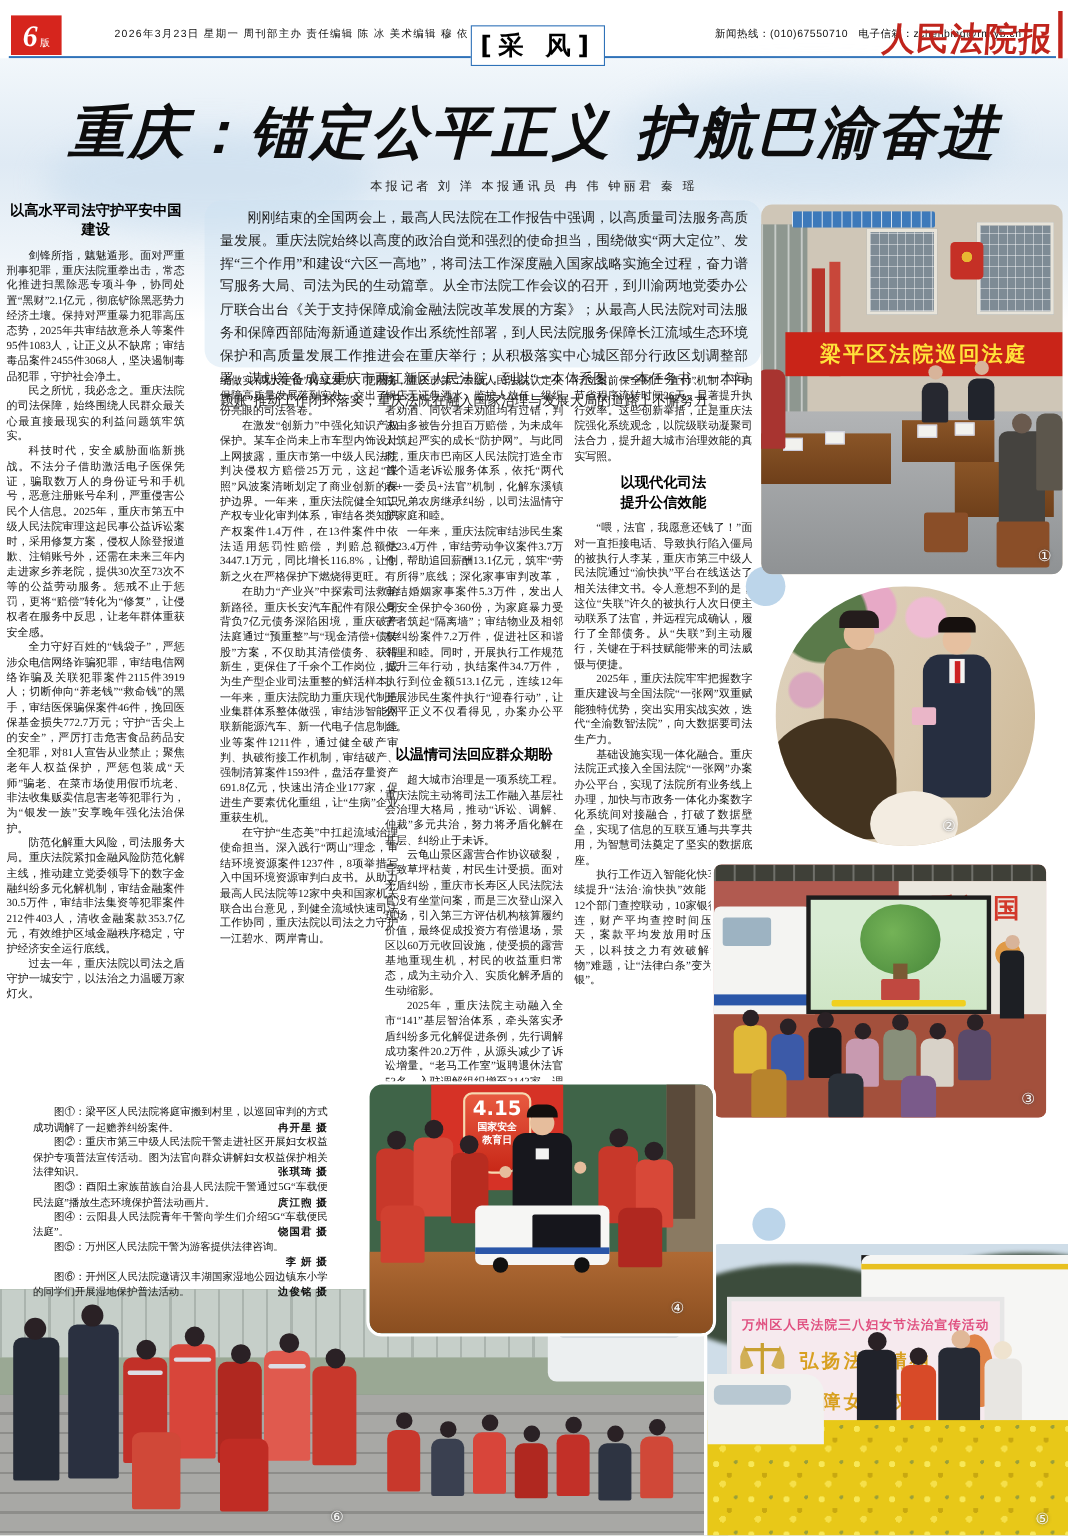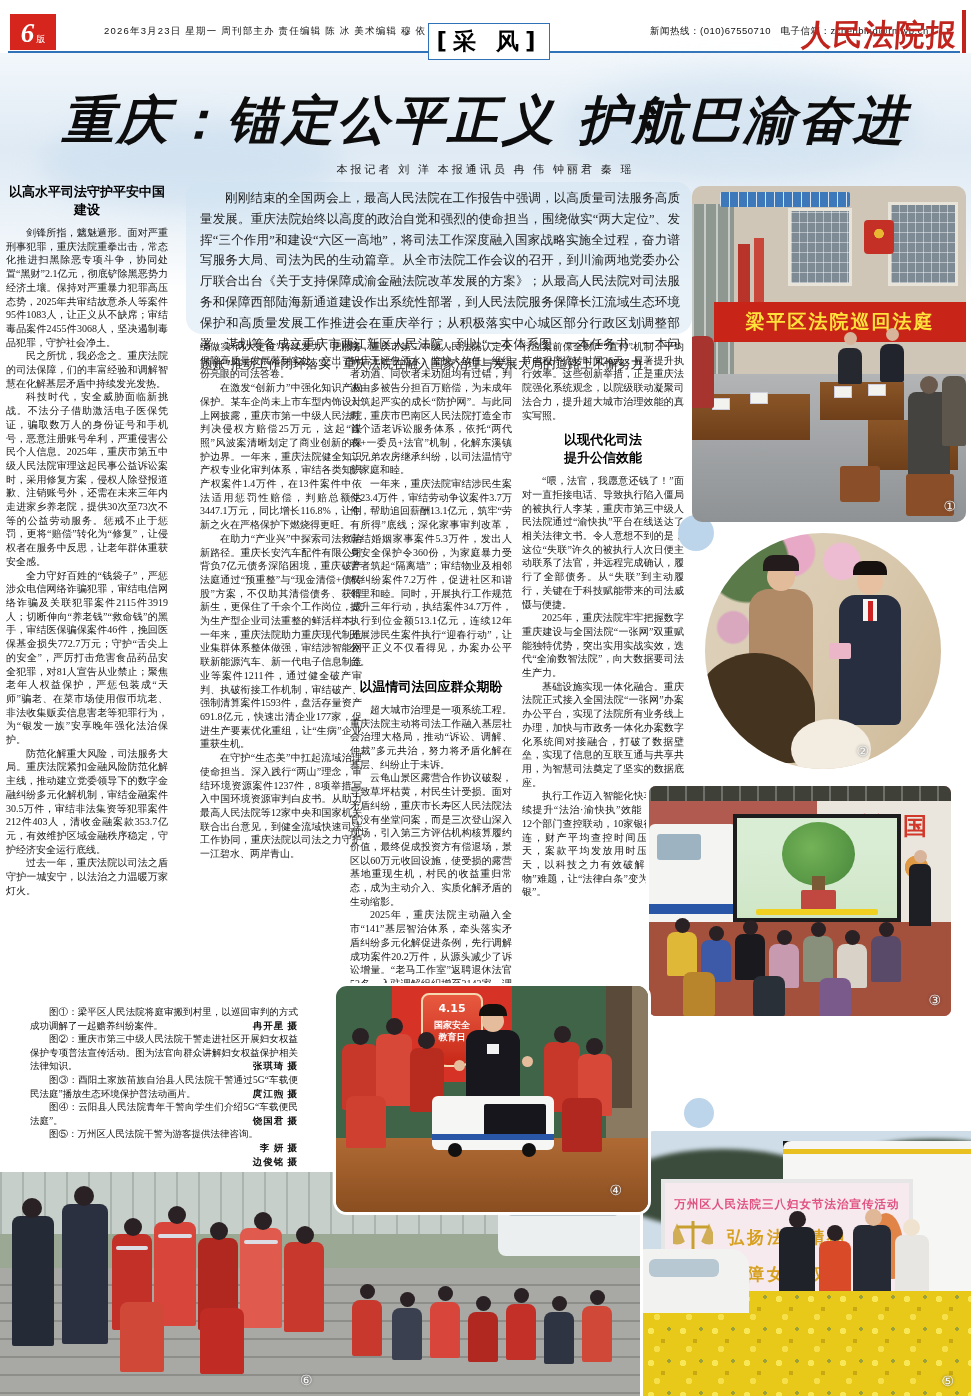--- a/index.html
+++ b/index.html
@@ -124,21 +124,21 @@
 
   
   .photo4{left:333px;top:983px;width:312px;height:226px;border-radius:14px;border:3px solid #fff;
           background:#3f6448;z-index:4;}
   .p4-wall{left:270px;top:0;width:42px;height:226px;background:#8a7a62;}
   .p4-door{left:270px;top:0;width:26px;height:122px;background:#5a4a3a;}
   .p4-poster{left:56px;top:0;width:120px;height:96px;background:#d63226;display:flex;align-items:flex-start;justify-content:center;}
   .p4-shield{margin-top:7px;width:58px;height:70px;border:2px solid #f6d8b0;border-radius:8px 8px 26px 26px;
              background:linear-gradient(#e85a40,#c82818);color:#fff;text-align:center;
              font-family:"DejaVu Sans",sans-serif;font-weight:bold;}
-  .p4-shield .l1{font-size:11px;line-height:20px;margin-top:4px;}
+  .p4-shield .l1{font-size:18px;line-height:20px;margin-top:4px;}
   .p4-shield .l2{font-size:9px;line-height:12px;}
   .p4-desk{left:0;top:152px;width:312px;height:74px;background:linear-gradient(#b06a34,#8a4e20);}
   .p4-model{left:96px;top:110px;width:122px;height:54px;background:#f6f6f4;border-radius:6px;}
   .p4-model .open{position:absolute;right:8px;top:8px;width:62px;height:34px;background:#16161c;border-radius:2px;}
   .p4-model .stripe{position:absolute;left:0;bottom:10px;width:100%;height:6px;background:#2a56a8;}
   .p4-model .wheel{position:absolute;bottom:-7px;width:14px;height:14px;border-radius:50%;background:#111;}
   .p4-teacher{left:130px;top:44px;width:54px;height:72px;background:#17171d;border-radius:12px 12px 0 0;}
   .p4-collar{left:151px;top:58px;width:12px;height:10px;background:#f2f2f2;}
   .hand{position:absolute;width:11px;height:11px;border-radius:50%;background:#e6bd9c;}
 
@@ -200,21 +200,21 @@
   <div class="abs skyblob sb1"></div>
   <div class="abs skyblob sb2"></div>
   <div class="abs headline">重庆：锚定公平正义 护航巴渝奋进</div>
   <div class="abs byline">本报记者 刘 洋  本报通讯员 冉 伟 钟丽君 秦 瑶</div>
   <div class="abs intro-panel"></div>
   <div class="abs intro">刚刚结束的全国两会上，最高人民法院在工作报告中强调，以高质量司法服务高质量发展。重庆法院始终以高度的政治自觉和强烈的使命担当，围绕做实“两大定位”、发挥“三个作用”和建设“六区一高地”，将司法工作深度融入国家战略实施全过程，奋力谱写服务大局、司法为民的生动篇章。从全市法院工作会议的召开，到川渝两地党委办公厅联合出台《关于支持保障成渝金融法院改革发展的方案》；从最高人民法院对司法服务和保障西部陆海新通道建设作出系统性部署，到人民法院服务保障长江流域生态环境保护和高质量发展工作推进会在重庆举行；从积极落实中心城区部分行政区划调整部署、谋划筹备成立重庆市两江新区人民法院，到以“一本体系图、一本任务书、一本问题账”推动工作闭环落实，重庆法院在融入国家治理与发展大局的道路上不懈努力。</div>
 
   <div class="abs col col1">
       <div class="col-h">以高水平司法守护平安中国建设</div>
       <div class="col-p">剑锋所指，魑魅遁形。面对严重刑事犯罪，重庆法院重拳出击，常态化推进扫黑除恶专项斗争，协同处置“黑财”2.1亿元，彻底铲除黑恶势力经济土壤。保持对严重暴力犯罪高压态势，2025年共审结故意杀人等案件95件1083人，让正义从不缺席；审结毒品案件2455件3068人，坚决遏制毒品犯罪，守护社会净土。</div>
-      <div class="col-p">民之所忧，我必念之。重庆法院的司法保障，们的丰富经验和调解智慧在化解基层矛盾中持续发光发热。</div>
+      <div class="col-p">民之所忧，我必念之。重庆法院的司法保障，始终围绕人民群众最关心最直接最现实的利益问题筑牢筑实。</div>
       <div class="col-p">科技时代，安全威胁面临新挑战。不法分子借助激活电子医保凭证，骗取数万人的身份证号和手机号，恶意注册账号牟利，严重侵害公民个人信息。2025年，重庆市第五中级人民法院审理这起民事公益诉讼案时，采用修复方案，侵权人除登报道歉、注销账号外，还需在未来三年内走进家乡养老院，提供30次至73次不等的公益劳动服务。惩戒不止于惩罚，更将“赔偿”转化为“修复”，让侵权者在服务中反思，让老年群体重获安全感。</div>
       <div class="col-p">全力守好百姓的“钱袋子”，严惩涉众电信网络诈骗犯罪，审结电信网络诈骗及关联犯罪案件2115件3919人；切断伸向“养老钱”“救命钱”的黑手，审结医保骗保案件46件，挽回医保基金损失772.7万元；守护“舌尖上的安全”，严厉打击危害食品药品安全犯罪，对81人宣告从业禁止；聚焦老年人权益保护，严惩包装成“天师”骗老、在菜市场使用假币坑老、非法收集贩卖信息害老等犯罪行为，为“银发一族”安享晚年强化法治保护。</div>
       <div class="col-p">防范化解重大风险，司法服务大局。重庆法院紧扣金融风险防范化解主线，推动建立党委领导下的数字金融纠纷多元化解机制，审结金融案件30.5万件，审结非法集资等犯罪案件212件403人，清收金融案款353.7亿元，有效维护区域金融秩序稳定，守护经济安全运行底线。</div>
       <div class="col-p">过去一年，重庆法院以司法之盾守护一城安宁，以法治之力温暖万家灯火。</div>
     </div>
   <div class="abs col col2">
       <div class="col-c">绕做实“两大定位”持续发力，把服务保障高质量发展落到实处，交出了一份亮眼的司法答卷。</div>
       <div class="col-p">在激发“创新力”中强化知识产权保护。某车企尚未上市车型内饰设计上网披露，重庆市第一中级人民法院判决侵权方赔偿25万元，这起“谍照”风波案清晰划定了商业创新的保护边界。一年来，重庆法院健全知识产权专业化审判体系，审结各类知识产权案件1.4万件，在13件案件中依法适用惩罚性赔偿，判赔总额达3447.1万元，同比增长116.8%，让创新之火在严格保护下燃烧得更旺。</div>
       <div class="col-p">在助力“产业兴”中探索司法救治新路径。重庆长安汽车配件有限公司背负7亿元债务深陷困境，重庆破产法庭通过“预重整”与“现金清偿+债转股”方案，不仅助其清偿债务、获得新生，更保住了千余个工作岗位，成为生产型企业司法重整的鲜活样本。一年来，重庆法院助力重庆现代制造业集群体系整体做强，审结涉智能网联新能源汽车、新一代电子信息制造业等案件1211件，通过健全破产审判、执破衔接工作机制，审结破产、强制清算案件1593件，盘活存量资产691.8亿元，快速出清企业177家，促进生产要素优化重组，让“生病”企业重获生机。</div>
       <div class="col-p">在守护“生态美”中扛起流域治理使命担当。深入践行“两山”理念，审结环境资源案件1237件，8项举措写入中国环境资源审判白皮书。从助力最高人民法院等12家中央和国家机关联合出台意见，到健全流域快速司法工作协同，重庆法院以司法之力守护一江碧水、两岸青山。</div>
@@ -241,21 +241,21 @@
       <div class="caption"><span class="cap-text">图①：梁平区人民法院将庭审搬到村里，以巡回审判的方式成功调解了一起赡养纠纷案件。</span><span class="cap-credit">冉开星 摄</span></div>
       <div class="credit-sep"></div>
       <div class="caption"><span class="cap-text">图②：重庆市第三中级人民法院干警走进社区开展妇女权益保护专项普法宣传活动。图为法官向群众讲解妇女权益保护相关法律知识。</span><span class="cap-credit">张琪琦 摄</span></div>
       <div class="credit-sep"></div>
       <div class="caption"><span class="cap-text">图③：酉阳土家族苗族自治县人民法院干警通过5G“车载便民法庭”播放生态环境保护普法动画片。</span><span class="cap-credit">庹江煦 摄</span></div>
       <div class="credit-sep"></div>
       <div class="caption"><span class="cap-text">图④：云阳县人民法院青年干警向学生们介绍5G“车载便民法庭”。</span><span class="cap-credit">饶国君 摄</span></div>
       <div class="credit-sep"></div>
       <div class="caption"><span class="cap-text">图⑤：万州区人民法院干警为游客提供法律咨询。</span><span class="cap-credit">李 妍 摄</span></div>
       <div class="credit-sep"></div>
-      <div class="caption"><span class="cap-credit">边俊铭 摄</span></div>
+      <div class="caption"><span class="cap-text">图⑥：开州区人民法院邀请汉丰湖国家湿地公园边镇东小学的同学们开展湿地保护普法活动。</span><span class="cap-credit">边俊铭 摄</span></div>
       <div class="credit-sep"></div>
     </div>
 
   <div class="abs dot" style="left:678px;top:515px;width:36px;height:36px;"></div>
   <div class="abs dot" style="left:684px;top:1098px;width:30px;height:30px;"></div>
 
   <div class="abs photo photo6">
     <div class="abs p6-sky"></div>
     <div class="abs p6-van"></div>
     <div class="abs p6-vanwin"></div>

